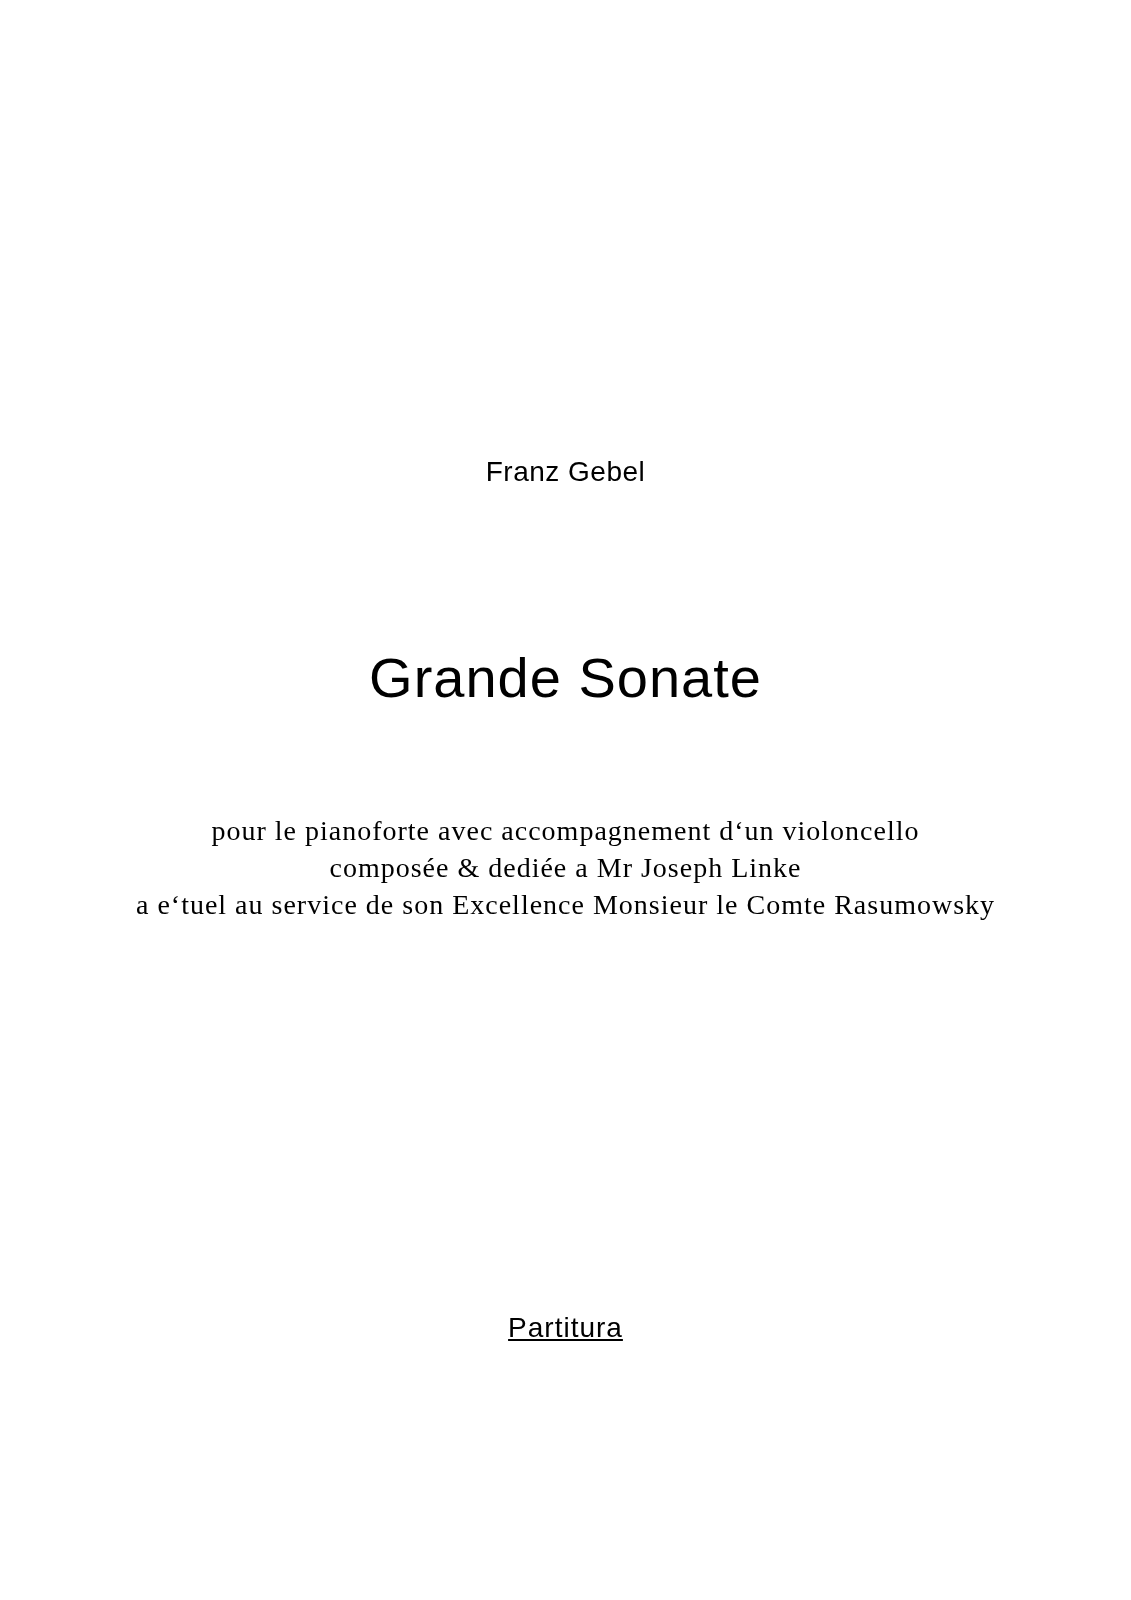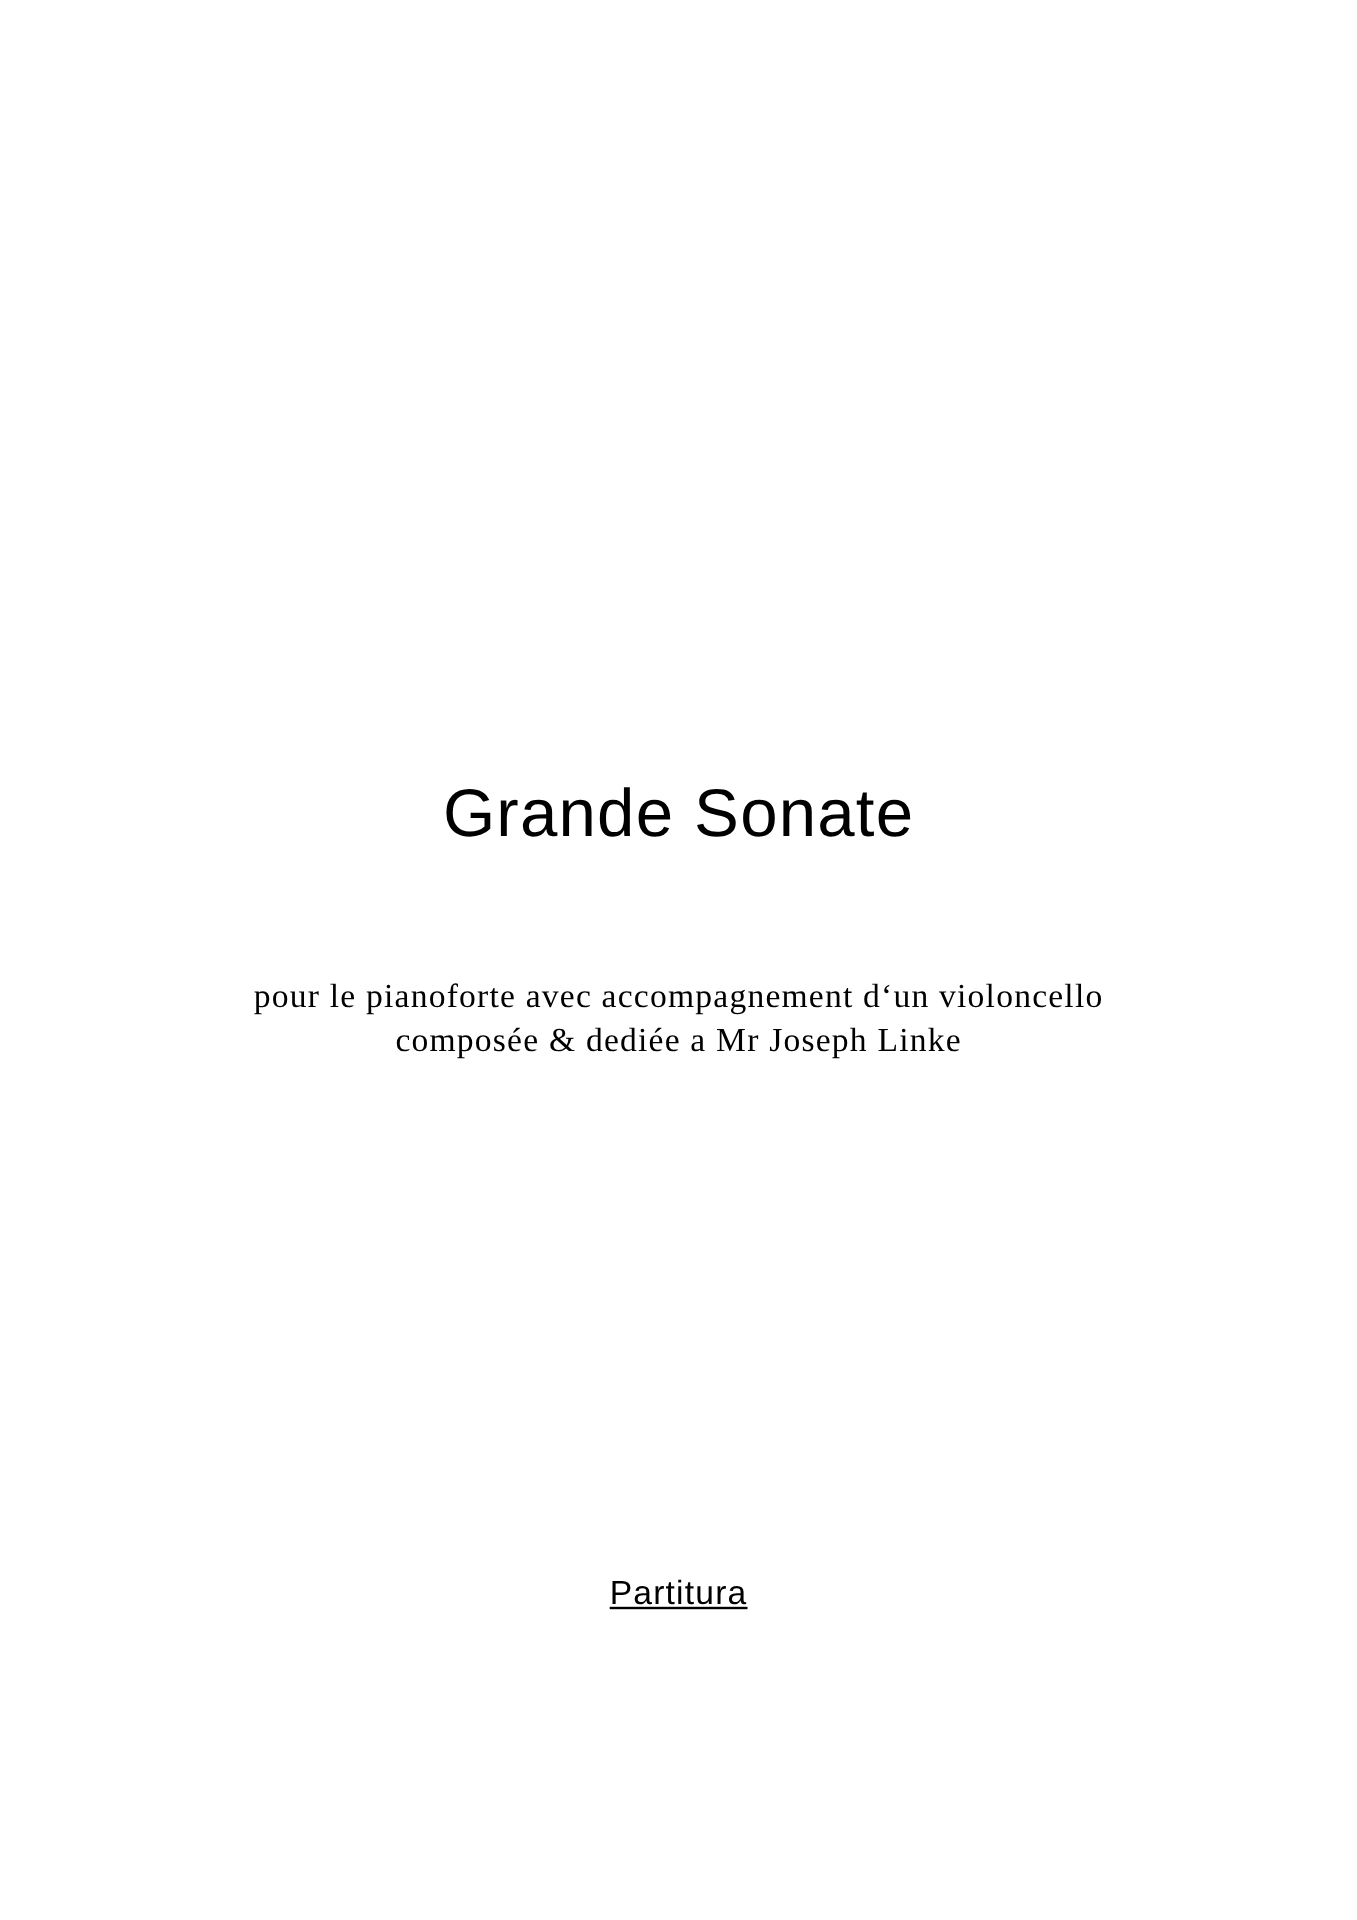--- a/index.html
+++ b/index.html
@@ -49,23 +49,25 @@
     line-height: 28px;
     letter-spacing: 1px;
     text-decoration: underline;
   }
 </style>
 </head>
 <body>
 
 <div class="page">
 
+  <div class="centered composer">Franz Gebel</div>
 
   <div class="centered main-title">Grande Sonate</div>
 
   <div class="centered dedication">
     <div>pour le pianoforte avec accompagnement d‘un violoncello</div>
     <div>composée &amp; dediée a Mr Joseph Linke</div>
+    <div>a e‘tuel au service de son Excellence Monsieur le Comte Rasumowsky</div>
   </div>
 
   <div class="centered part-label">Partitura</div>
 
 </div>
 
 </body></html>

